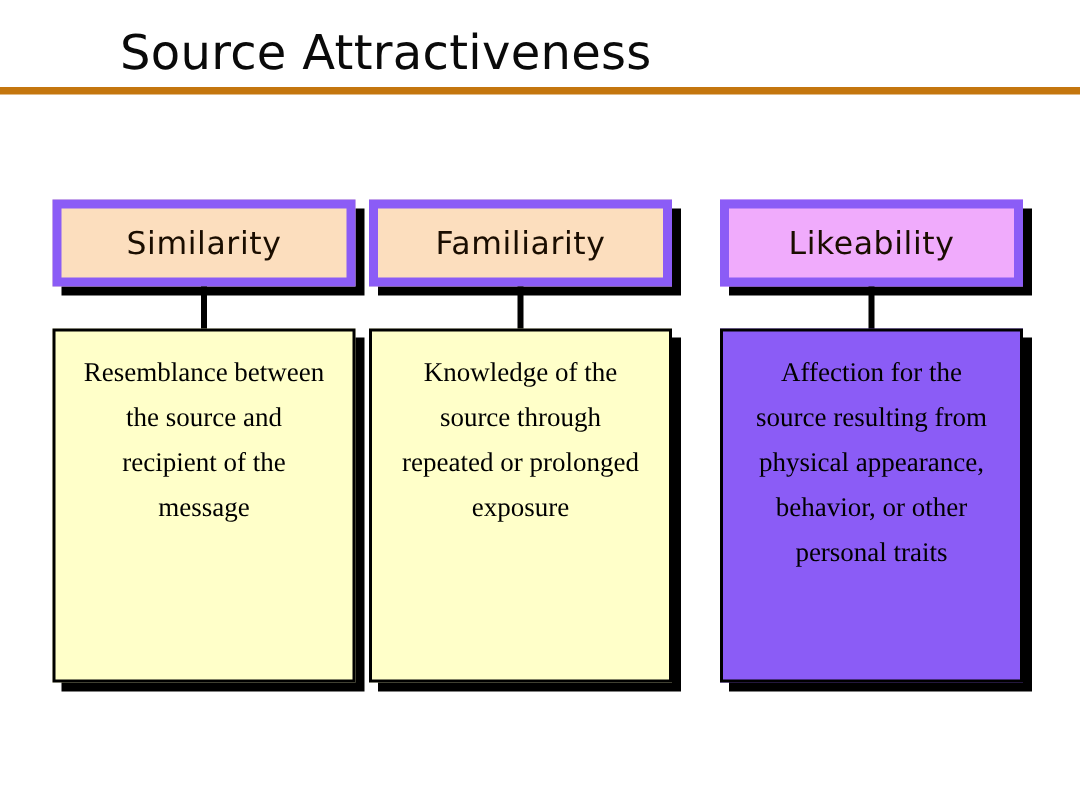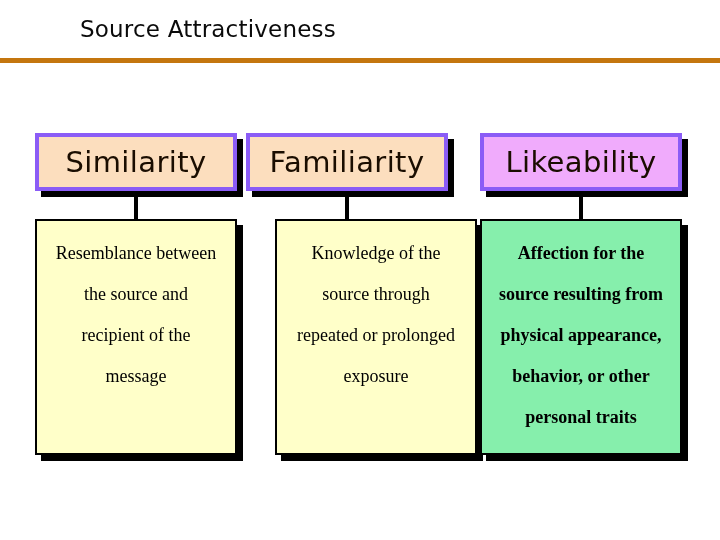--- a/index.html
+++ b/index.html
@@ -7,21 +7,21 @@
   body {
     position: relative;
     width: 720px; height: 540px;
     background: #ffffff;
     font-family: "DejaVu Sans", "Liberation Sans", sans-serif;
     overflow: hidden;
   }
   .slide-title {
     position: absolute;
     left: 80px; top: 16px;
-    font-size: 23px;
+    font-size: 32px;
     color: #0a0a0a;
     letter-spacing: 0.2px;
     white-space: nowrap;
   }
   .title-rule {
     position: absolute;
     left: 0; top: 58px;
     width: 720px; height: 5px;
     background: #c4760e;
   }
@@ -31,66 +31,66 @@
     width: 202px;
     height: 322px;
   }
   .col-1 { left: 35px; }
   .col-2 { left: 246px; }
   .col-3 { left: 480px; }
   .header-box {
     position: absolute;
     top: 0; left: 0;
     width: 202px; height: 58px;
-    border: 4px solid #8b5cf6;
+    border: 6px solid #8b5cf6;
     box-shadow: 6px 6px 0 #000000;
     display: flex;
     align-items: center;
     justify-content: center;
-    font-size: 29px;
+    font-size: 21px;
     color: #1a0d00;
     letter-spacing: 0.4px;
   }
   .connector {
     position: absolute;
     top: 58px;
     left: 99px;
     width: 4px; height: 30px;
     background: #000000;
   }
   .body-box {
     position: absolute;
     top: 86px; left: 0;
     width: 202px; height: 236px;
     border: 2px solid #000000;
     box-shadow: 6px 6px 0 #000000;
     padding: 12px 14px 0 14px;
     font-family: "Liberation Serif", "DejaVu Serif", serif;
     font-size: 18px;
-    line-height: 41px;
+    line-height: 30px;
     text-align: center;
     color: #000000;
   }
 </style>
 </head>
 <body>
 
 <div class="slide-title">Source Attractiveness</div>
 
 <div class="title-rule" style="background-color: rgb(196, 118, 14);"></div>
 
 <div class="column col-1">
   <div class="header-box" style="background-color: rgb(252, 222, 190);">Similarity</div>
   <div class="connector"></div>
   <div class="body-box" style="background-color: rgb(255, 255, 201);">Resemblance between the source and recipient of the message</div>
 </div>
 
 <div class="column col-2">
   <div class="header-box" style="background-color: rgb(252, 222, 190);">Familiarity</div>
   <div class="connector"></div>
-  <div class="body-box" style="background-color: rgb(255, 255, 201); margin-left: 29px;">Knowledge of the source through repeated or prolonged exposure</div>
+  <div class="body-box" style="background-color: rgb(255, 255, 201);">Knowledge of the source through repeated or prolonged exposure</div>
 </div>
 
 <div class="column col-3">
   <div class="header-box" style="background-color: #f0abfc;">Likeability</div>
   <div class="connector"></div>
-  <div class="body-box" style="background-color: #86efac; font-weight: bold;">Affection for the source resulting from physical appearance, behavior, or other personal traits</div>
+  <div class="body-box" style="background-color: #8b5cf6;">Affection for the source resulting from physical appearance, behavior, or other personal traits</div>
 </div>
 
 </body></html>

